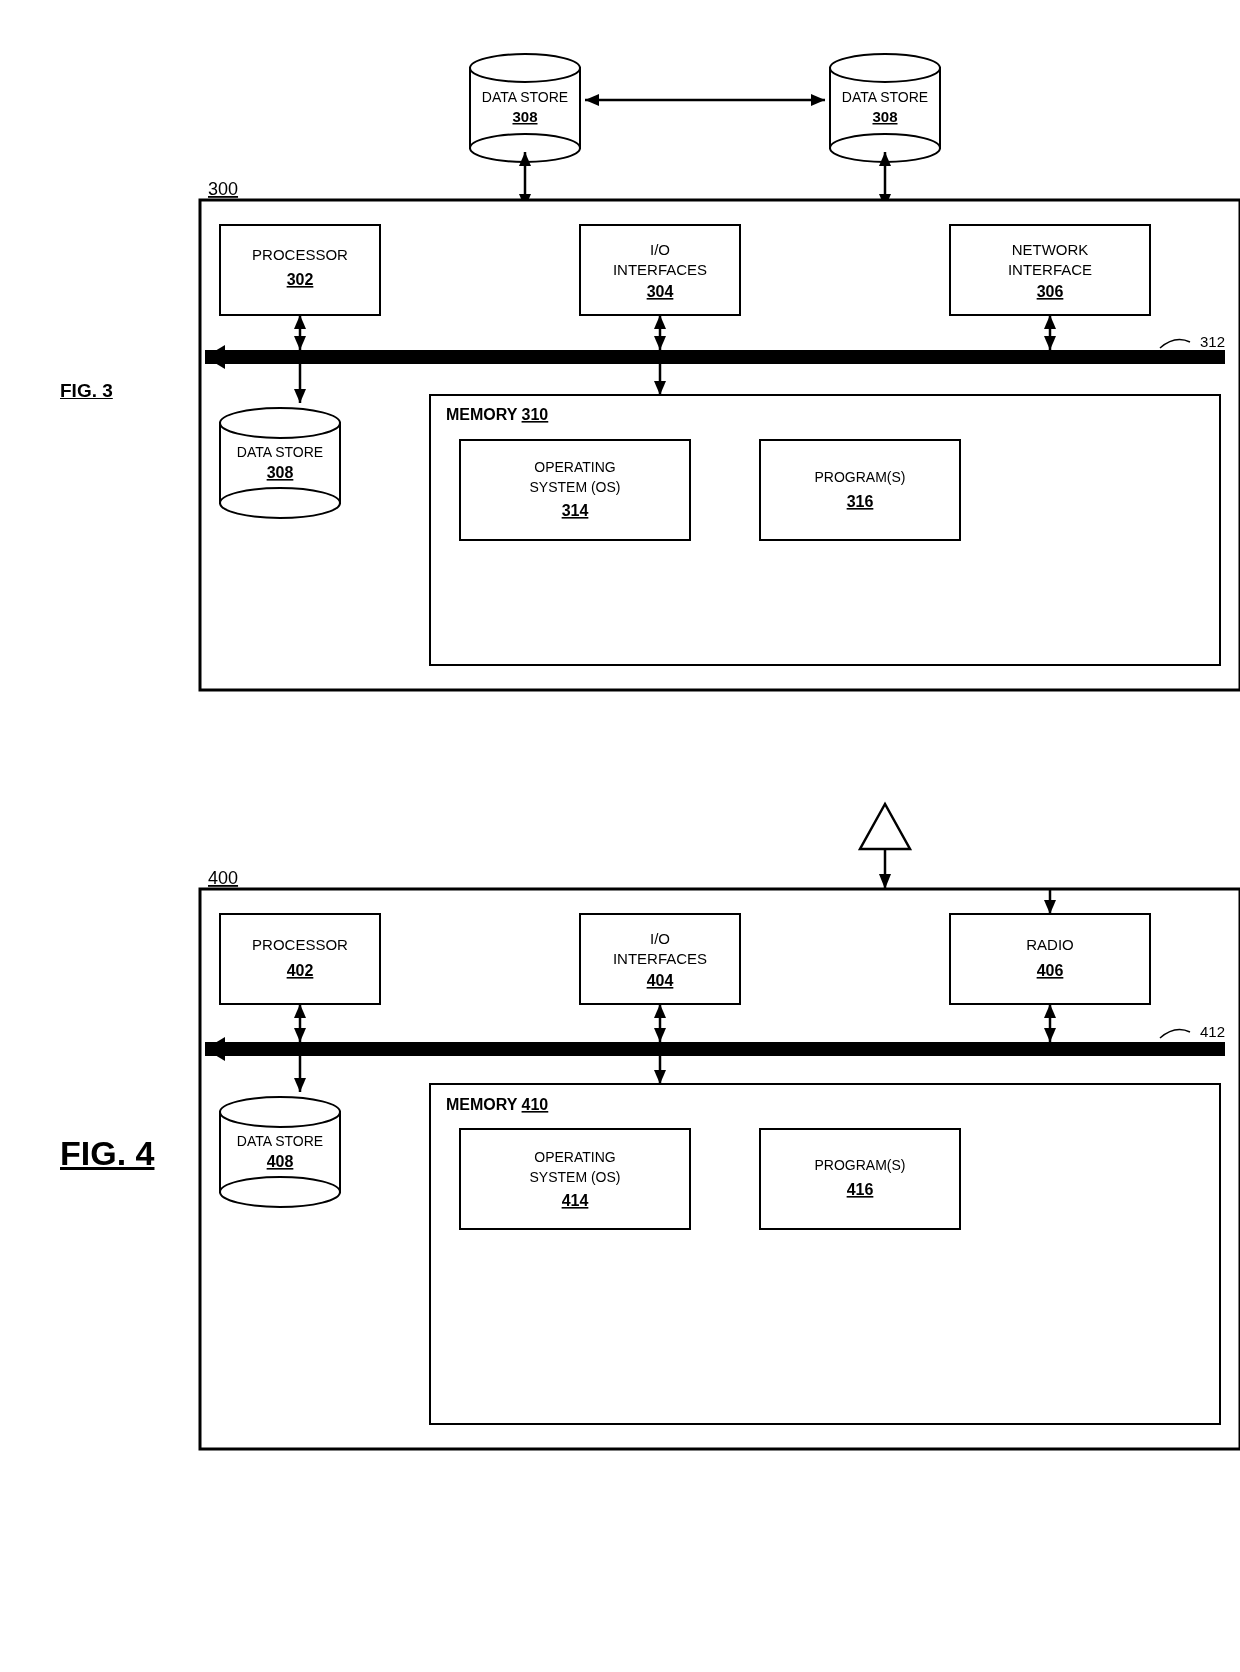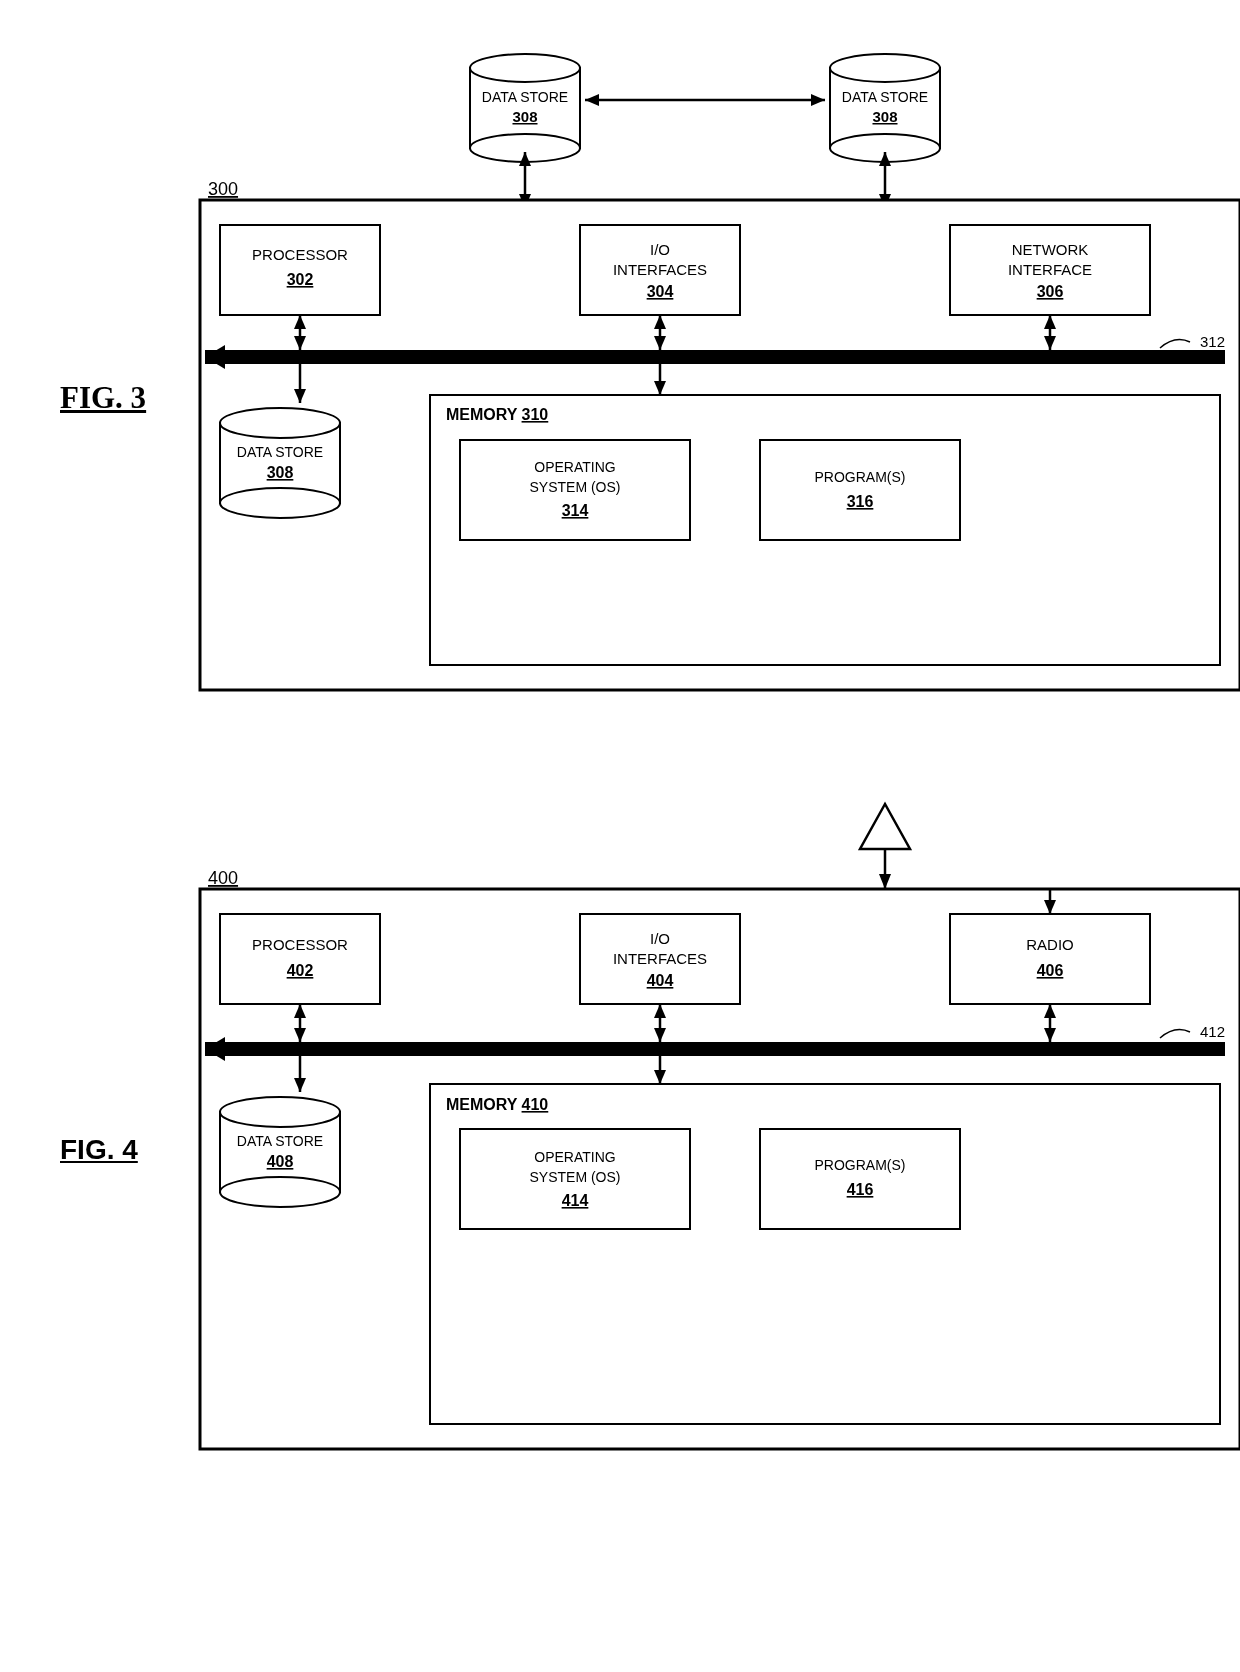--- a/index.html
+++ b/index.html
@@ -20,21 +20,21 @@
       padding: 40px 60px;
     }
   </style>
 </head>
 <body>
 
 <div class="page">
 
   <div style="position:relative; margin-bottom: 70px;">
 
-    <div style="position:absolute; left:0; top:340px; font-size:31px; font-weight:bold;font-family:Liberation Serif, serif;">
+    <div style="position:absolute; left:0; top:340px; font-size:19px; font-weight:bold;">
       <div style="text-decoration:underline;">FIG. 3</div>
     </div>
 
     <div style="margin-left:130px;">
       <svg width="1060" height="680" viewBox="0 0 1060 680" xmlns="http://www.w3.org/2000/svg">
 
         <g transform="translate(280, 10)">
 
           <rect x="0" y="18" width="110" height="80" fill="white" stroke="black" stroke-width="2"></rect>
           <ellipse cx="55" cy="18" rx="55" ry="14" fill="white" stroke="black" stroke-width="2"></ellipse>
@@ -128,21 +128,21 @@
         <rect x="570" y="400" width="200" height="100" fill="white" stroke="black" stroke-width="2"></rect>
         <text x="670" y="442" text-anchor="middle" font-size="14" font-family="Arial">PROGRAM(S)</text>
         <text x="670" y="467" text-anchor="middle" font-size="16" font-weight="bold" text-decoration="underline" font-family="Arial">316</text>
 
       </svg>
     </div>
   </div>
 
   <div style="position:relative; margin-top: 20px;">
 
-    <div style="position:absolute; left:0; top:340px; font-size:28px; font-weight:bold;">
+    <div style="position:absolute; left:0; top:340px; font-size:34px; font-weight:bold;">
       <div style="text-decoration:underline;">FIG. 4</div>
     </div>
 
     <div style="margin-left:130px;">
       <svg width="1060" height="700" viewBox="0 0 1060 700" xmlns="http://www.w3.org/2000/svg">
 
         <polygon points="695,10 670,55 720,55" fill="white" stroke="black" stroke-width="2.5"></polygon>
         <line x1="695" y1="55" x2="695" y2="95" stroke="black" stroke-width="2.5"></line>
 
         <polygon points="695,95 689,80 701,80" fill="black"></polygon>

